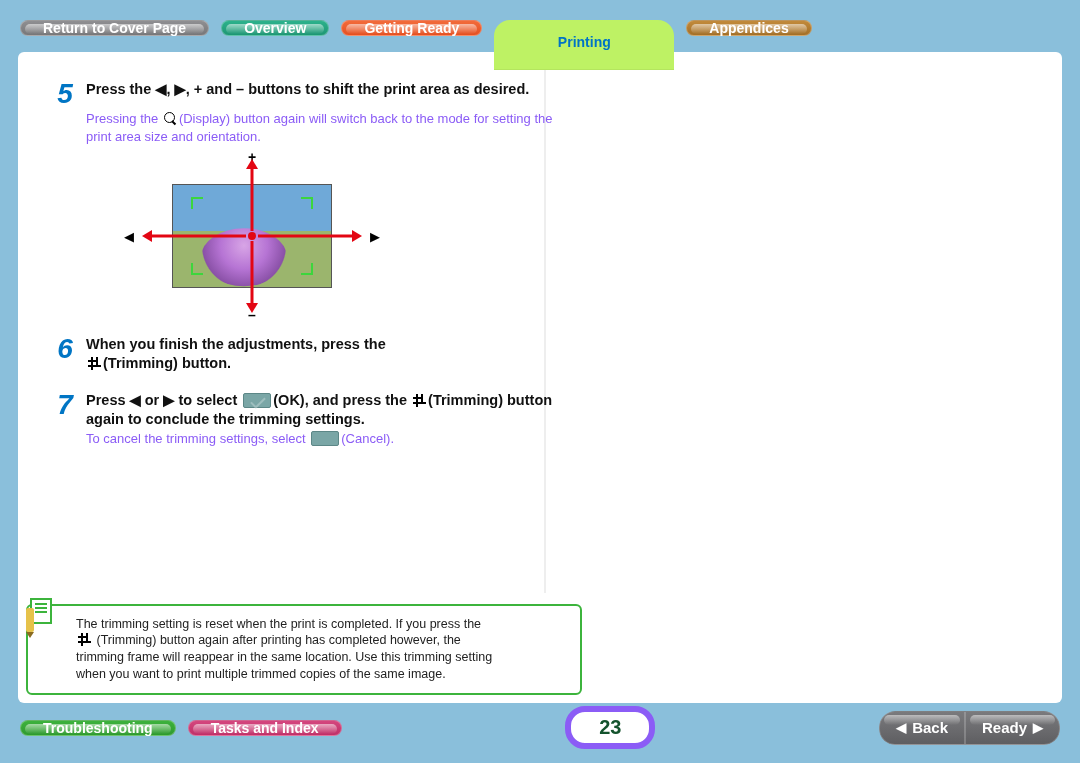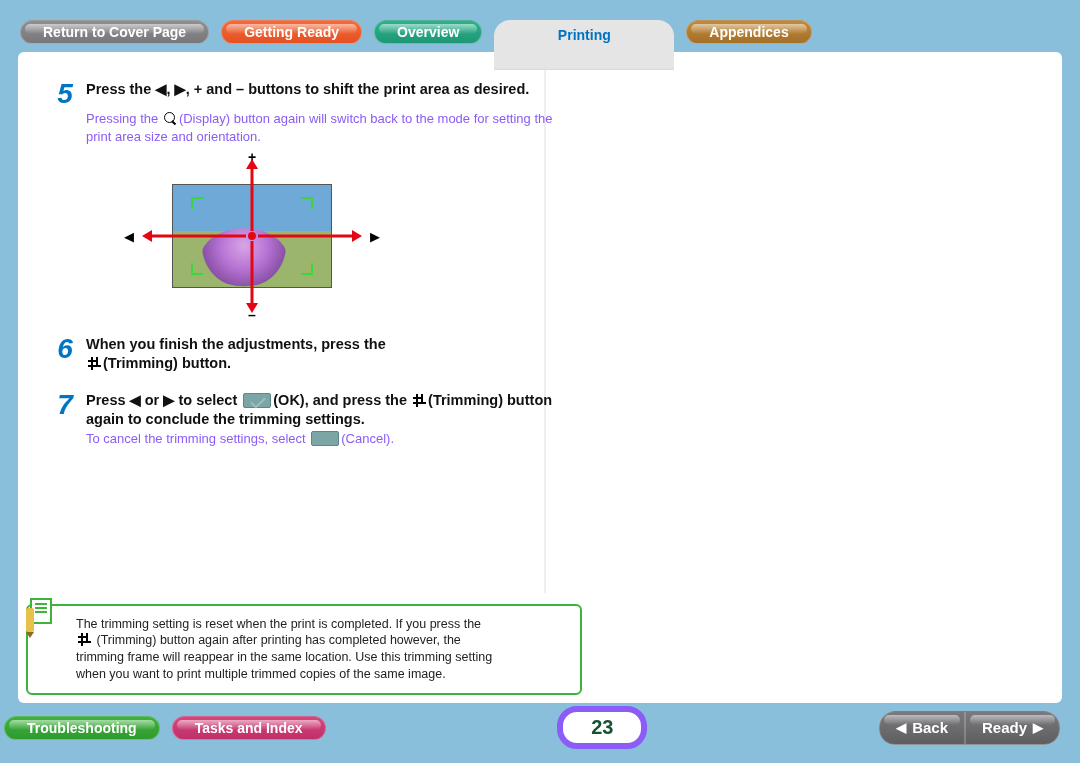--- a/index.html
+++ b/index.html
@@ -13,21 +13,21 @@
   }
   .top-nav {
     display: flex;
     padding: 20px 20px 0 20px;
     gap: 12px;
     align-items: flex-start;
     position: relative;
     z-index: 2;
   }
   .pill-btn {
-    height: 24px;
+    height: 16px;
     border-radius: 16px;
     display: flex;
     align-items: center;
     justify-content: center;
     color: #fff;
     font-size: 14px;
     font-weight: 600;
     padding: 0 22px;
     border: 1px solid rgba(255,255,255,0.25);
     cursor: pointer;
@@ -42,27 +42,27 @@
     pointer-events: none;
   }
   .btn-gray   { background: linear-gradient(#8f8f92,#777779); }
   .btn-green  { background: linear-gradient(#2cb28c,#1e9674); }
   .btn-orange { background: linear-gradient(#f26b3b,#e55021); }
   .btn-brown  { background: linear-gradient(#c28a3b,#a36f27); }
   .btn-lime   { background: linear-gradient(#3db23d,#2f9a2f); }
   .btn-pink   { background: linear-gradient(#d4467e,#c03068); }
 
   .tab-active {
-    background: #e5e5e5;
+    background: #bef264;
     color: #0073c5;
     border-radius: 16px 16px 0 0;
     height: 50px;
     display: flex;
     align-items: flex-start;
-    padding-top: 7px;
+    padding-top: 14px;
     justify-content: center;
     font-size: 14px;
     font-weight: 700;
     width: 180px;
     box-shadow: 0 -1px 0 rgba(0,0,0,0.05) inset;
   }
 
   .page {
     position: absolute;
     left: 18px; right: 18px; top: 52px; bottom: 60px;
@@ -249,21 +249,21 @@
   }
   .chip.ok::after {
     content:""; position:absolute; left:7px; top:3px;
     width:12px; height:6px; border:2px solid #c2d6d6;
     border-top:none; border-right:none; transform: rotate(-45deg);
     opacity:0.5;
   }
 
   .bottom-nav {
     position: absolute;
-    left: 4px; right: 20px; bottom: 14px;
+    left: 20px; right: 20px; bottom: 14px;
     display: flex;
     align-items: center;
     z-index: 3;
   }
   .page-number-pill {
     background: #fff;
     border: 6px solid #8b5cf6;
     border-radius: 20px;
     padding: 4px 28px;
     font-size: 20px;
@@ -295,22 +295,22 @@
   }
   .bn-btn:first-child { border-radius: 16px 0 0 16px; }
   .bn-btn:last-child  { border-radius: 0 16px 16px 0; }
   .tri-l, .tri-r { font-size: 13px; }
 </style>
 </head>
 <body>
 
 <div class="top-nav">
   <div class="pill-btn btn-gray">Return to Cover Page</div>
+  <div class="pill-btn btn-green">Overview</div>
   <div class="pill-btn btn-orange">Getting Ready</div>
-  <div class="pill-btn btn-green">Overview</div>
   <div class="tab-active">Printing</div>
   <div class="pill-btn btn-brown">Appendices</div>
 </div>
 
 <div class="page">
   <div class="col-divider"></div>
 
   <div class="col-left">
 
     <div class="step">

